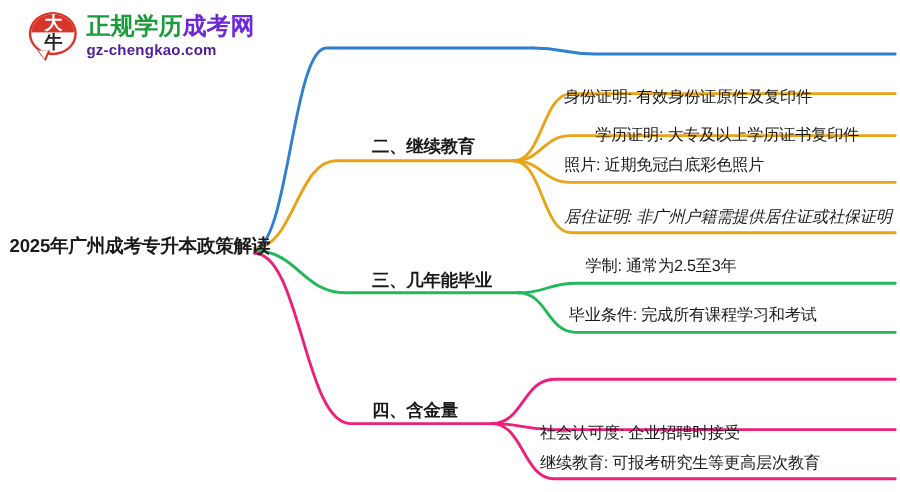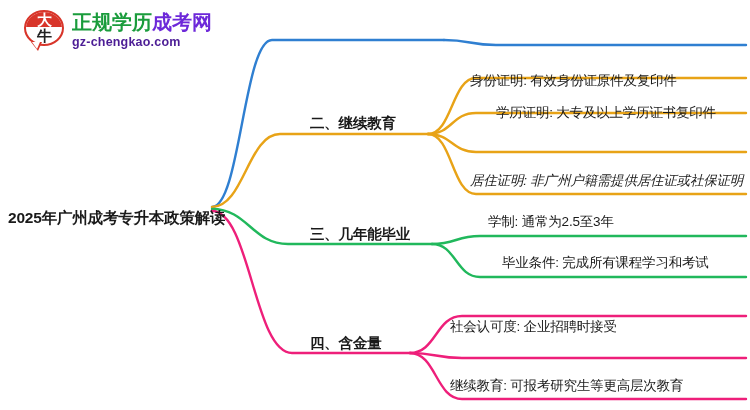--- a/index.html
+++ b/index.html
@@ -143,21 +143,20 @@
     color: #1a1a1a;
     white-space: nowrap;
     line-height: 1;
   }
   #root-node {
     left: 8px;
     top: 198px;
     font-size: 15.5px;
     font-weight: 700;
     letter-spacing: -0.2px;
-    margin-top: 12px;
   }
   .branch-label {
     font-size: 14.5px;
     font-weight: 700;
     letter-spacing: -0.2px;
   }
   .leaf-label {
     font-size: 13.5px;
     font-weight: 400;
     letter-spacing: -0.2px;
@@ -212,23 +211,24 @@
       <path d="M 410 353 C 436 353 436 399 462 399 L 746 399" fill="none" stroke="#ee1f7a" stroke-width="2.4" stroke-linecap="round"></path>
     </g>
   </svg>
 
   <div class="node-label" id="root-node">2025年广州成考专升本政策解读</div>
 
 
   <div class="node-label branch-label" style="left:310px; top:116px;">二、继续教育</div>
   <div class="node-label leaf-label" style="left:470px; top:74px;">身份证明: 有效身份证原件及复印件</div>
   <div class="node-label leaf-label" style="left:496px; top:92px;margin-top:14px;">学历证明: 大专及以上学历证书复印件</div>
+  <div class="node-label leaf-label" style="left:470px; top:131px;">照片: 近期免冠白底彩色照片</div>
   <div class="node-label leaf-label" style="left:470px; top:174px;font-style:italic;">居住证明: 非广州户籍需提供居住证或社保证明</div>
 
   <div class="node-label branch-label" style="left:310px; top:227px;">三、几年能毕业</div>
   <div class="node-label leaf-label" style="left:488px; top:215px;">学制: 通常为2.5至3年</div>
-  <div class="node-label leaf-label" style="left:502px; top:256px;">毕业条件: 完成所有课程学习和考试</div>
+  <div class="node-label leaf-label" style="left:474px; top:256px;">毕业条件: 完成所有课程学习和考试</div>
 
   <div class="node-label branch-label" style="left:310px; top:336px;">四、含金量</div>
-  <div class="node-label leaf-label" style="left:450px; top:320px;">社会认可度: 企业招聘时接受</div>
+  <div class="node-label leaf-label" style="left:450px; top:354px;">社会认可度: 企业招聘时接受</div>
   <div class="node-label leaf-label" style="left:450px; top:379px;text-align:center;">继续教育: 可报考研究生等更高层次教育</div>
 
 </div>
 
 </body></html>

